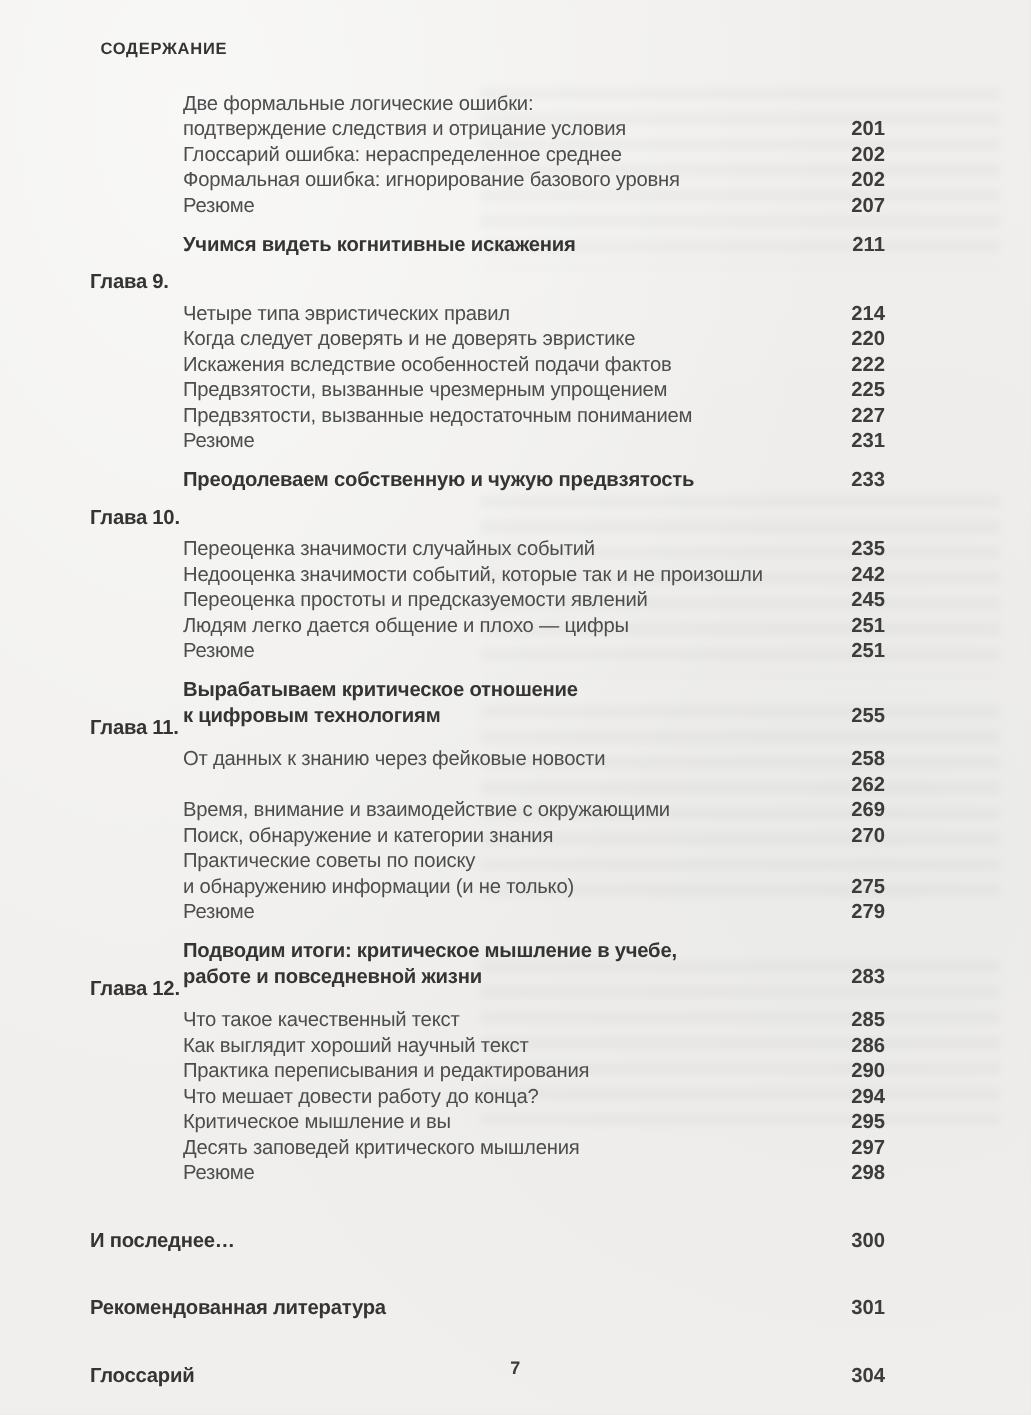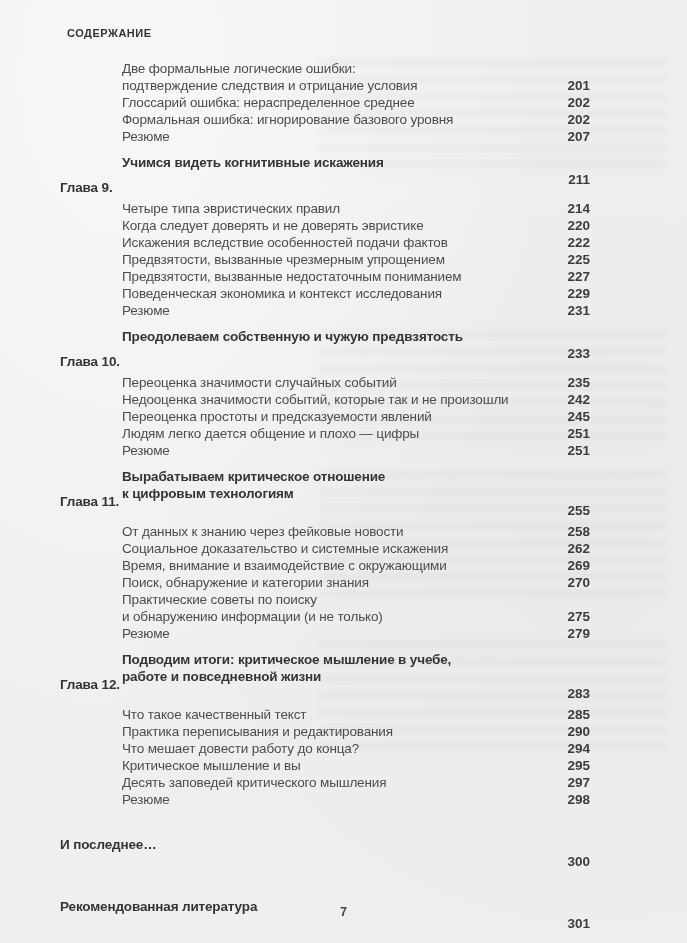--- a/index.html
+++ b/index.html
@@ -42,32 +42,32 @@
     color:var(--ink-bold);
   }
   .toc{
     position:absolute;top:60px;left:60px;right:97px;
   }
   .sec{margin-top:0;}
   .sec + .sec{margin-top:9px;}
   .sec.standalone{margin-top:28px;}
   .sec.standalone.first-standalone{}
   .line{
-    display:flex;align-items:flex-start;
+    display:flex;align-items:center;
     line-height:17px;font-size:13.5px;letter-spacing:-.15px;
     white-space:nowrap;
   }
   .chead{display:flex;margin-bottom:4px;}
   .clabel{
     flex:0 0 62px;
     font-weight:bold;color:var(--ink-bold);
     line-height:17px;font-size:13.5px;letter-spacing:-.15px;margin-top:25px;
   }
   .ctitle{flex:1;min-width:0;}
-  .ctitle .line, .standalone .line{font-weight:bold;color:var(--ink-bold);flex-direction:column;}
+  .ctitle .line, .standalone .line{font-weight:bold;color:var(--ink-bold);}
   .entries{margin-left:62px;}
   .pg{
     margin-left:auto;
     font-weight:bold;color:var(--ink-num);
     letter-spacing:0;
   }
   .footer{
     position:absolute;left:0;right:0;top:905px;
     text-align:center;
     font-size:12px;font-weight:bold;color:var(--ink-num);
@@ -152,26 +152,20 @@
             </div>
           </div>
           <div>
             <div class="line">
               <span>Предвзятости, вызванные недостаточным пониманием</span>
               <span class="pg">227</span>
             </div>
           </div>
           <div>
             <div class="line">
-              <span>Поведенческая экономика и контекст исследования</span>
-              <span class="pg">229</span>
-            </div>
-          </div>
-          <div>
-            <div class="line">
               <span>Резюме</span>
               <span class="pg">231</span>
             </div>
           </div>
         </div>
       </div>
       <div class="sec chapter">
         <div class="chead">
           <span class="clabel">Глава 10.</span>
           <div class="ctitle">
@@ -229,21 +223,20 @@
         </div>
         <div class="entries">
           <div>
             <div class="line">
               <span>От данных к знанию через фейковые новости</span>
               <span class="pg">258</span>
             </div>
           </div>
           <div>
             <div class="line">
-              <span>Социальное доказательство и системные искажения</span>
               <span class="pg">262</span>
             </div>
           </div>
           <div>
             <div class="line">
               <span>Время, внимание и взаимодействие с окружающими</span>
               <span class="pg">269</span>
             </div>
           </div>
           <div>
@@ -284,20 +277,26 @@
         </div>
         <div class="entries">
           <div>
             <div class="line">
               <span>Что такое качественный текст</span>
               <span class="pg">285</span>
             </div>
           </div>
           <div>
             <div class="line">
+              <span>Как выглядит хороший научный текст</span>
+              <span class="pg">286</span>
+            </div>
+          </div>
+          <div>
+            <div class="line">
               <span>Практика переписывания и редактирования</span>
               <span class="pg">290</span>
             </div>
           </div>
           <div>
             <div class="line">
               <span>Что мешает довести работу до конца?</span>
               <span class="pg">294</span>
             </div>
           </div>

